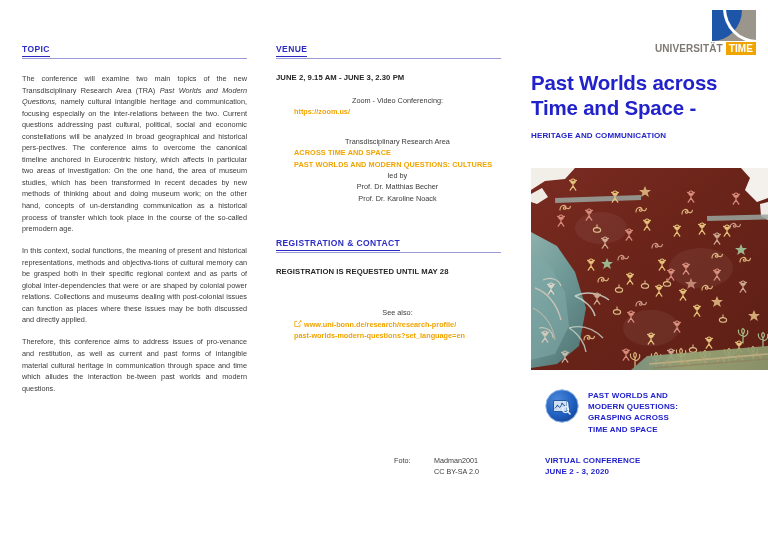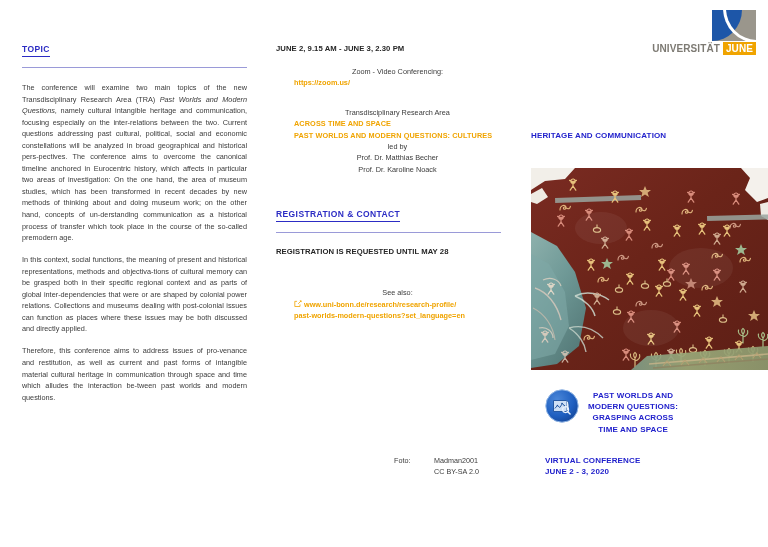--- a/index.html
+++ b/index.html
@@ -26,21 +26,21 @@
     left: 276px; top: 44px;
     width: 225px;
   }
 
   .sec-head {
     position: relative;
     color: #2c2cc4;
     font-size: 8.5px;
     font-weight: bold;
     letter-spacing: 0.4px;
-    padding-bottom: 14px;
+    padding-bottom: 5px;
     margin-bottom: 14px;
   }
   .sec-head .rule {
     position: absolute;
     left: 0; right: 0; bottom: 0;
     height: 1px;
     background: #9a9ad8;
   }
   .sec-head .label { position: relative; display: inline-block; }
   .sec-head .label::after {
@@ -196,21 +196,20 @@
   }
   .photo svg { display: block; width: 100%; height: 100%; }
 
   
   .tra-block {
     position: absolute;
     left: 25px; top: 389px;
     display: flex;
     align-items: flex-start;
     gap: 9px;
-    text-align: center;
   }
   .tra-icon {
     width: 34px; height: 34px;
     flex: 0 0 34px;
   }
   .tra-text {
     color: #2222cc;
     font-size: 8px;
     font-weight: bold;
     line-height: 11.2px;
@@ -241,20 +240,24 @@
 
     <p class="body-p"><span>The conference will examine two main topics of the new Transdisciplinary Research Area (TRA) </span><i>Past Worlds and Modern Questions</i><span>, namely cultural intangible heritage and communication, focusing especially on the inter-relations between the two. Current questions addressing past cultural, political, social and economic constellations will be analyzed in broad geographical and historical pers-pectives. The conference aims to overcome the canonical timeline anchored in Eurocentric history, which affects in particular two areas of investigation: On the one hand, the area of museum studies, which has been transformed in recent decades by new methods of thinking about and doing museum work; on the other hand, concepts of un-derstanding communication as a historical process of transfer which took place in the course of the so-called premodern age.</span></p>
 
     <p class="body-p">In this context, social functions, the meaning of present and historical representations, methods and objectiva-tions of cultural memory can be grasped both in their specific regional context and as parts of global inter-dependencies that were or are shaped by colonial power relations. Collections and museums dealing with post-colonial issues can function as places where these issues may be both discussed and directly applied.</p>
 
     <p class="body-p">Therefore, this conference aims to address issues of pro-venance and restitution, as well as current and past forms of intangible material cultural heritage in communication through space and time which alludes the interaction be-tween past worlds and modern questions.</p>
   </div>
 
   <div class="col-mid">
 
+    <div class="sec-head">
+      <span class="rule"></span>
+      <span class="label">VENUE</span>
+    </div>
 
     <div class="mid-bold">JUNE 2, 9.15 AM - JUNE 3, 2.30 PM</div>
 
     <div class="indent">
       <div class="mid-line">Zoom - Video Conferencing:</div>
       <div class="link-orange">https://zoom.us/</div>
     </div>
 
     <div class="gap-18"></div>
 
@@ -301,24 +304,28 @@
 
   <div class="col-right">
 
     <div class="logo">
       <div class="logo-mark">
         <div class="blue"></div>
         <div class="swoosh"></div>
       </div>
       <div class="logo-text">
         <span class="uni">UNIVERSITÄT</span>
-          <span class="bonn">JUNE</span>
+          <span class="bonn">TIME</span>
       </div>
     </div>
 
+    <div class="main-title">
+      <div>Past Worlds across</div>
+      <div>Time and Space -</div>
+    </div>
     <div class="subtitle">
       <div>HERITAGE AND COMMUNICATION</div>
     </div>
 
     <div class="photo">
       <svg viewBox="0 0 237 202" xmlns="http://www.w3.org/2000/svg" preserveAspectRatio="none">
         <defs>
           <linearGradient id="wall" x1="0" y1="0" x2="1" y2="1">
             <stop offset="0%" stop-color="#7a2b22"></stop>
             <stop offset="45%" stop-color="#6b2419"></stop>

